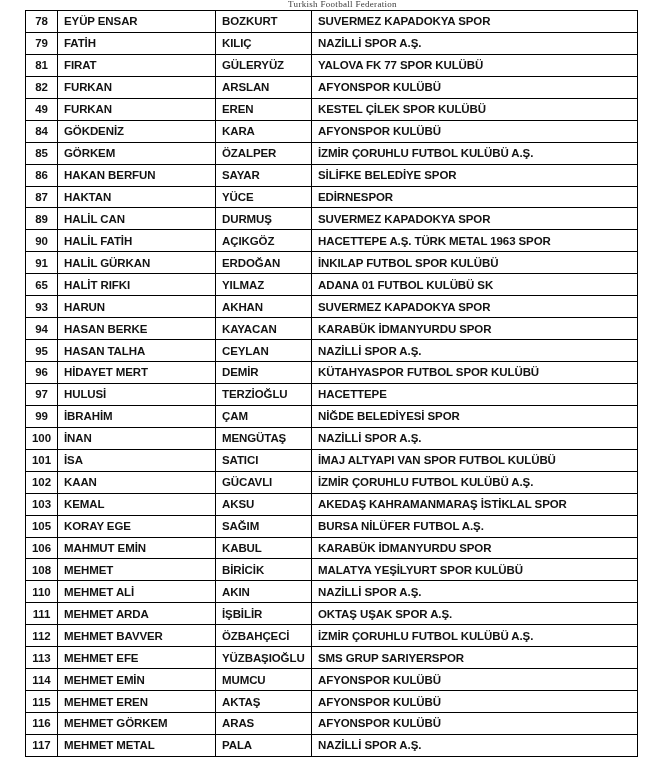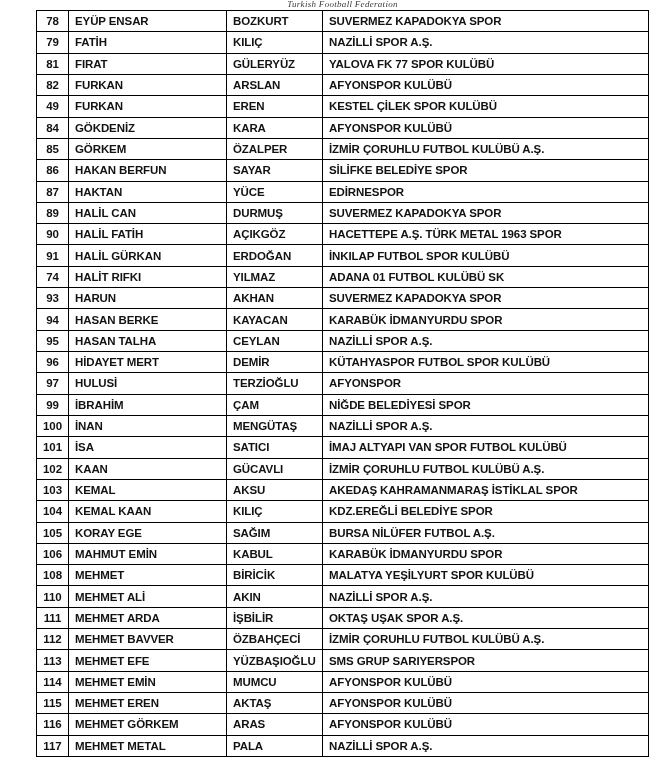--- a/index.html
+++ b/index.html
@@ -20,31 +20,29 @@
     left: 0;
     width: 100%;
     box-sizing: border-box;
     padding-left: 30px;
     text-align: center;
     font-family: "Liberation Serif", serif;
     font-size: 9px;
     line-height: 10px;
     color: #3b3b3b;
     letter-spacing: 0.3px;
-    font-style: italic;
   }
   table.players-table {
     position: absolute;
     left: 25px;
     top: 10px;
     width: 612px;
     height: 747px;
     border-collapse: collapse;
     table-layout: fixed;
-    margin-left: 11px;
   }
   table.players-table td {
     border: 1px solid #000000;
     font-weight: bold;
     font-size: 11.5px;
     color: #121212;
     padding: 0 2px 0 6px;
     white-space: nowrap;
     overflow: hidden;
     vertical-align: middle;
@@ -134,21 +132,21 @@
         <td>AÇIKGÖZ</td>
         <td>HACETTEPE A.Ş. TÜRK METAL 1963 SPOR</td>
       </tr>
       <tr>
         <td class="num">91</td>
         <td>HALİL GÜRKAN</td>
         <td>ERDOĞAN</td>
         <td>İNKILAP FUTBOL SPOR KULÜBÜ</td>
       </tr>
       <tr>
-        <td class="num">74</td>
+        <td class="num">65</td>
         <td>HALİT RIFKI</td>
         <td>YILMAZ</td>
         <td>ADANA 01 FUTBOL KULÜBÜ SK</td>
       </tr>
       <tr>
         <td class="num">93</td>
         <td>HARUN</td>
         <td>AKHAN</td>
         <td>SUVERMEZ KAPADOKYA SPOR</td>
       </tr>
@@ -167,21 +165,21 @@
       <tr>
         <td class="num">96</td>
         <td>HİDAYET MERT</td>
         <td>DEMİR</td>
         <td>KÜTAHYASPOR FUTBOL SPOR KULÜBÜ</td>
       </tr>
       <tr>
         <td class="num">97</td>
         <td>HULUSİ</td>
         <td>TERZİOĞLU</td>
-        <td>AFYONSPOR</td>
+        <td>HACETTEPE</td>
       </tr>
       <tr>
         <td class="num">99</td>
         <td>İBRAHİM</td>
         <td>ÇAM</td>
         <td>NİĞDE BELEDİYESİ SPOR</td>
       </tr>
       <tr>
         <td class="num">100</td>
         <td>İNAN</td>
@@ -200,26 +198,20 @@
         <td>GÜCAVLI</td>
         <td>İZMİR ÇORUHLU FUTBOL KULÜBÜ A.Ş.</td>
       </tr>
       <tr>
         <td class="num">103</td>
         <td>KEMAL</td>
         <td>AKSU</td>
         <td>AKEDAŞ KAHRAMANMARAŞ İSTİKLAL SPOR</td>
       </tr>
       <tr>
-        <td class="num">104</td>
-        <td>KEMAL KAAN</td>
-        <td>KILIÇ</td>
-        <td>KDZ.EREĞLİ BELEDİYE SPOR</td>
-      </tr>
-      <tr>
         <td class="num">105</td>
         <td>KORAY EGE</td>
         <td>SAĞIM</td>
         <td>BURSA NİLÜFER FUTBOL A.Ş.</td>
       </tr>
       <tr>
         <td class="num">106</td>
         <td>MAHMUT EMİN</td>
         <td>KABUL</td>
         <td>KARABÜK İDMANYURDU SPOR</td>

